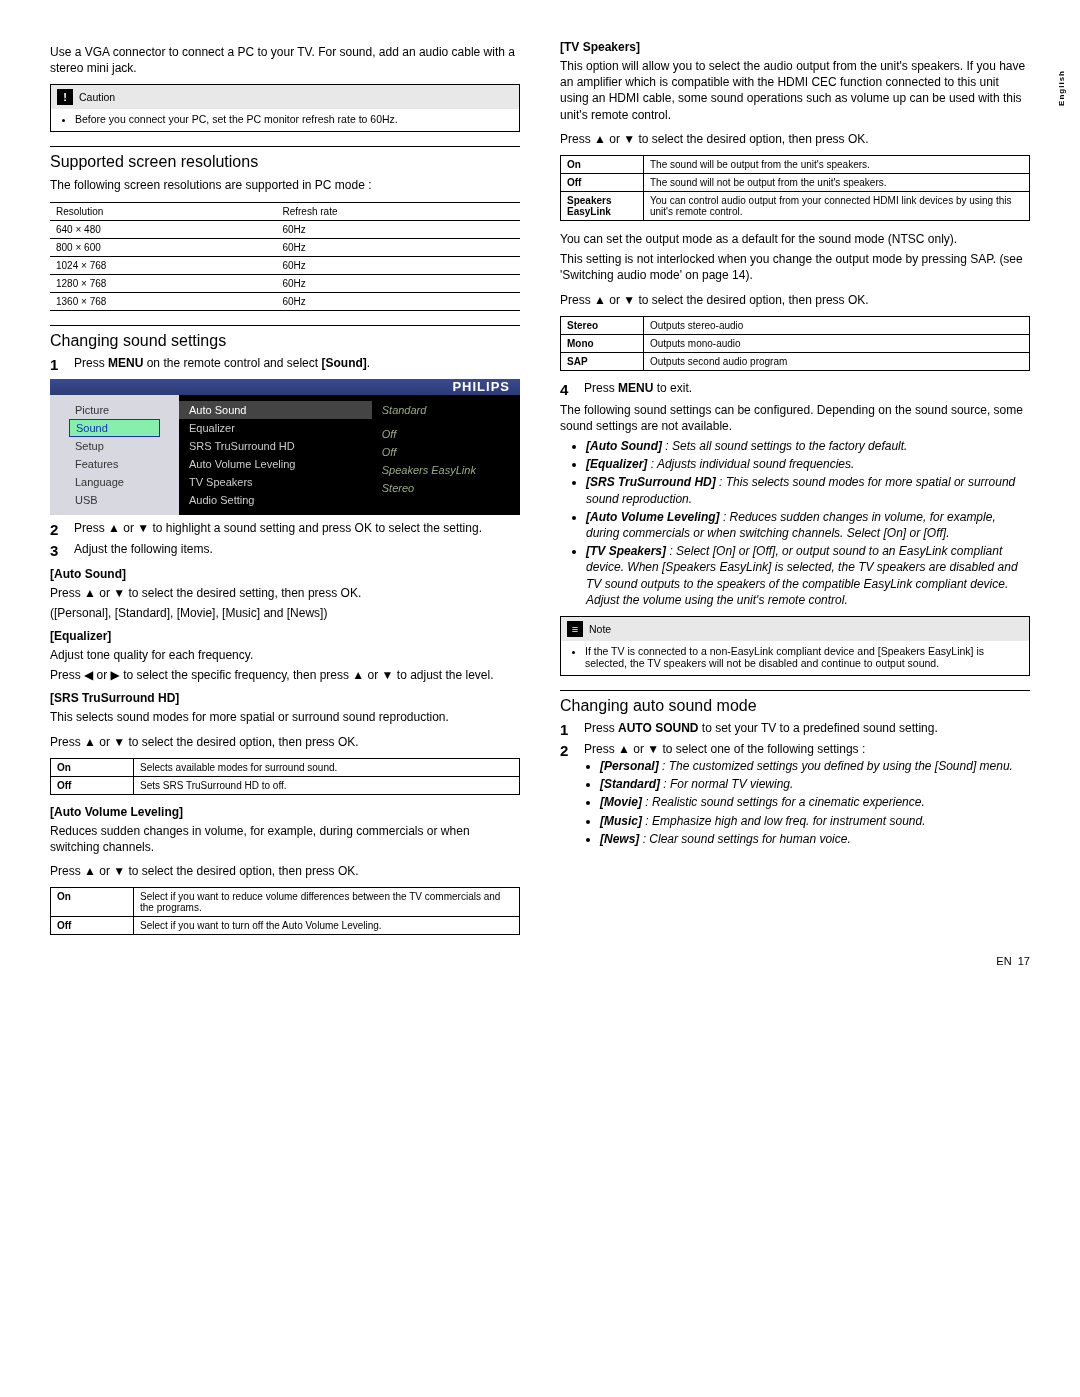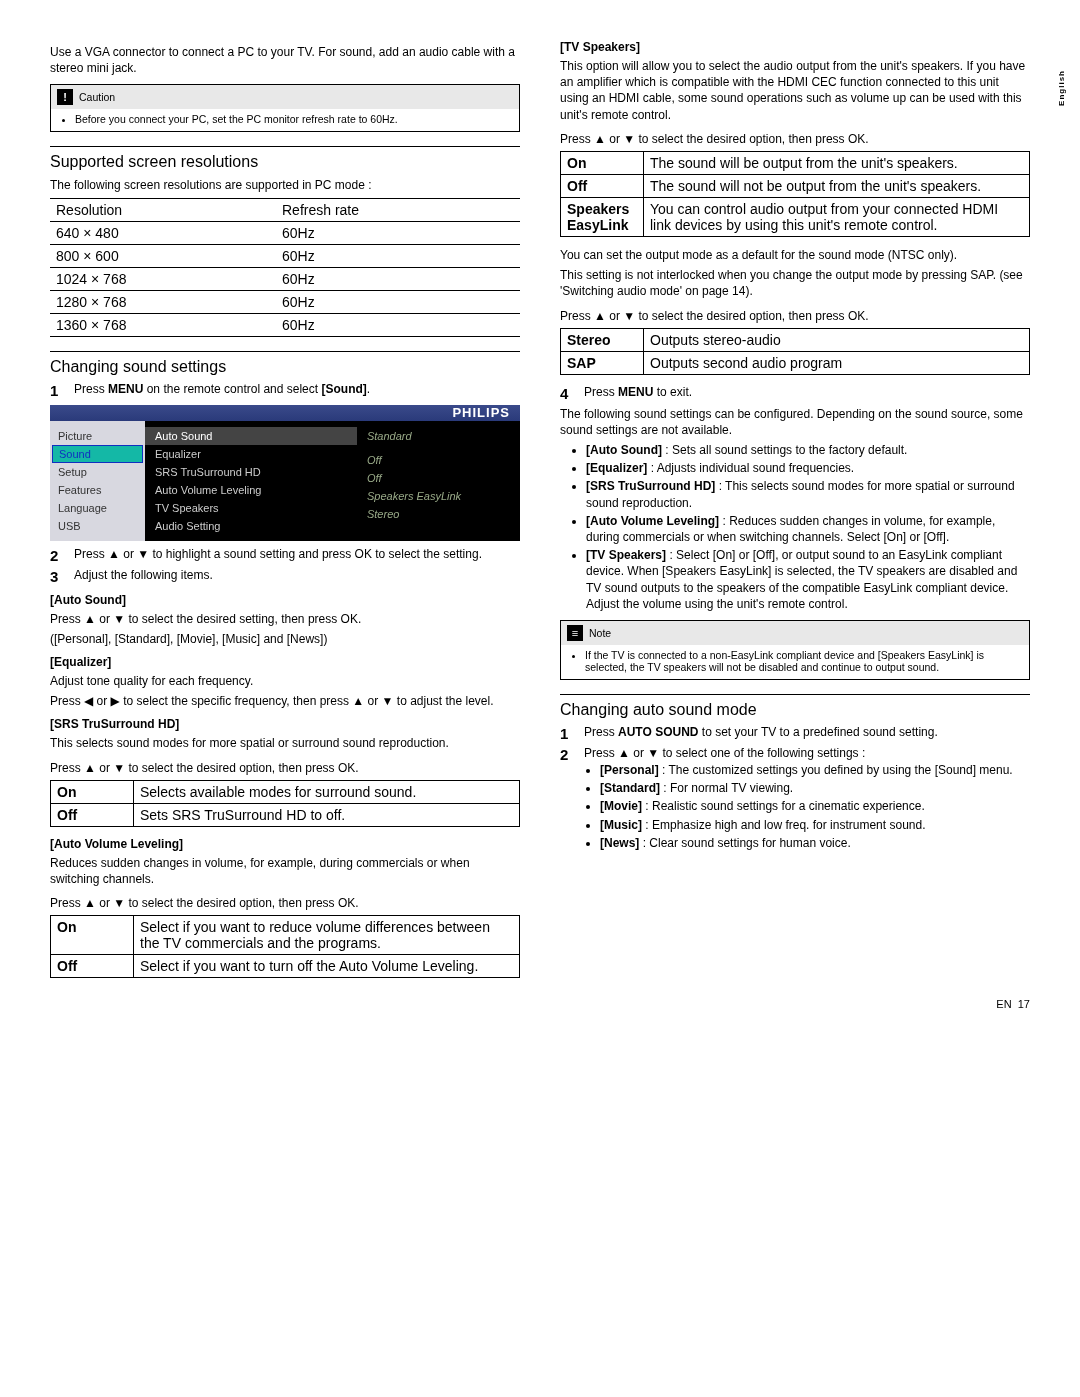--- a/index.html
+++ b/index.html
@@ -53,22 +53,22 @@
   }
   .note-body, .caution-body {
     padding: 4px 10px 6px;
   }
   .note-body ul, .caution-body ul {
     margin: 0; padding-left: 14px;
   }
   table {
     border-collapse: collapse;
     width: 100%;
-    margin: 0 0 10px;
-    font-size: 14px;
+    margin: 8px 0 10px;
+    font-size: 10px;
   }
   table.open td, table.open th {
     border-top: 1px solid #000;
     border-bottom: 1px solid #000;
     padding: 3px 6px;
     text-align: left;
     font-weight: normal;
   }
   table.bordered td, table.bordered th {
     border: 1px solid #000;
@@ -84,21 +84,21 @@
   }
   .step-num {
     font-weight: bold;
     font-size: 15px;
     width: 14px;
     flex-shrink: 0;
   }
   .step-body { flex: 1; }
   .sub-h { font-weight: bold; margin: 8px 0 2px; }
   ul.bullets { margin: 2px 0 6px; padding-left: 26px; }
-  ul.bullets li { margin: 2px 0; line-height:1.35; }
+  ul.bullets li { margin: 2px 0; line-height:1.35;font-style:italic; }
   .tv-screenshot {
     background: #000;
     padding: 0;
     margin: 6px 0;
     font-size: 11px;
     color: #ccc;
   }
   .tv-top {
     background: linear-gradient(#3a4a8a,#2a3a7a);
     height: 16px;
@@ -109,30 +109,30 @@
     color: #fff;
     font-weight: bold;
     font-size: 13px;
     font-family: Arial, sans-serif;
     letter-spacing:1px;
   }
   .tv-body { display: flex; }
   .tv-left {
     background: #d8d8e0;
     width: 95px;
-    padding: 6px 0;
+    padding: 6px 17px;
   }
   .tv-left div {
     padding: 3px 8px;
     color: #333;
     font-size: 11px;
   }
   .tv-left .sel {
     color: #1030c0;
-    background: #14b8a6;
+    background: #86efac;
     border: 1px solid #1030c0;
     margin: 0 2px;
     padding: 2px 6px;
   }
   .tv-right {
     flex: 1;
     display: flex;
   }
   .tv-col1, .tv-col2 { padding: 6px 0; }
   .tv-col1 { flex: 1.3; }
@@ -323,20 +323,24 @@
     <p>You can set the output mode as a default for the sound mode (NTSC only).</p>
     <p>This setting is not interlocked when you change the output mode by pressing SAP. (see 'Switching audio mode' on page 14).</p>
     <p style="margin-top:8px">Press ▲ or ▼ to select the desired option, then press OK.</p>
     <table class="bordered">
       <tbody>
           <tr>
             <th>Stereo</th>
             <td>Outputs stereo-audio</td>
           </tr>
       <tr>
+            <th>Mono</th>
+            <td>Outputs mono-audio</td>
+          </tr>
+      <tr>
             <th>SAP</th>
             <td>Outputs second audio program</td>
           </tr>
     </tbody>
       </table>
 
     <div class="step">
         <div class="step-num">4</div>
         <div class="step-body"><span>Press </span><b>MENU</b><span> to exit.</span></div>
       </div>

